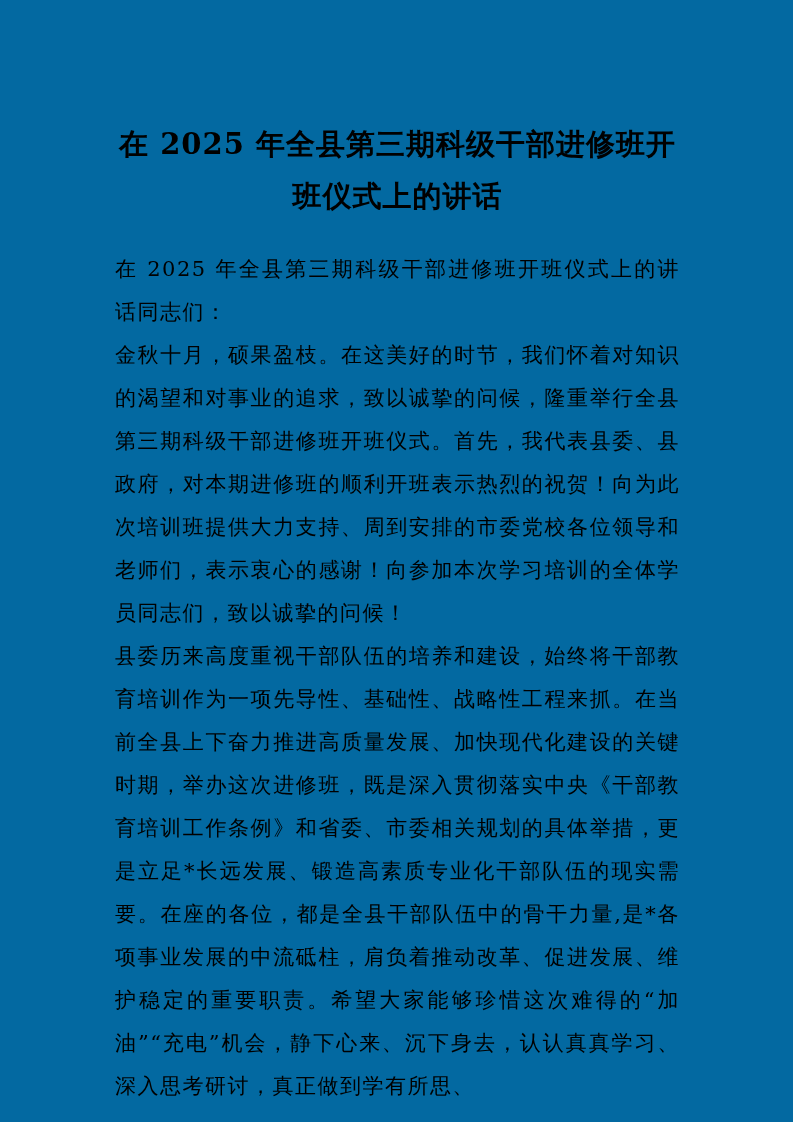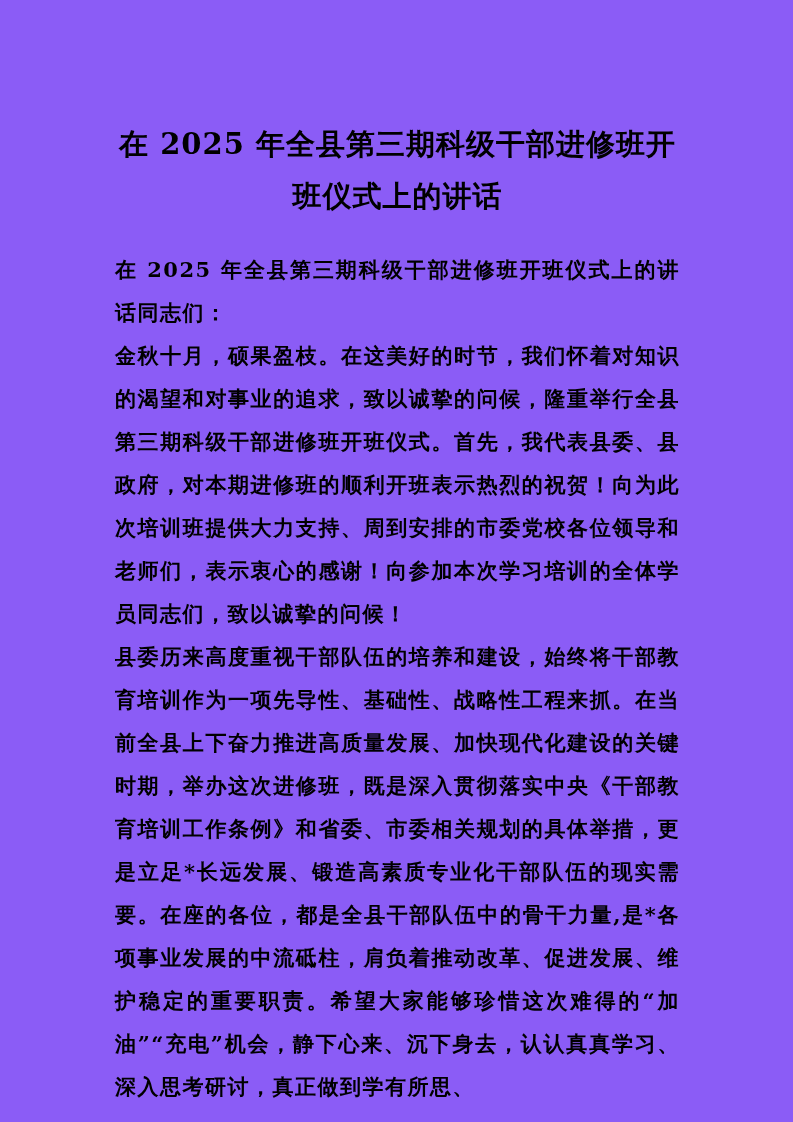--- a/index.html
+++ b/index.html
@@ -13,35 +13,35 @@
       background: #ffffff;
       font-family: "DejaVu Serif", "Liberation Serif", serif;
       color: #000000;
       overflow: hidden;
     }
     .page {
       box-sizing: border-box;
       width: 793px;
       height: 1122px;
       padding: 118px 113px 0 115px;
-      background: #8b5cf6;
+      background: #0369a1;
       overflow: hidden;
     }
     .doc-title {
       font-size: 29px;
       font-weight: bold;
       text-align: center;
       line-height: 52px;
       letter-spacing: 1px;
       margin: 0 0 26px 0;
       color: #000000;
     }
     .doc-body p {
       font-size: 21px;
-      font-weight: bold;
+      font-weight: normal;
       line-height: 43px;
       letter-spacing: 1.5px;
       text-align: justify;
       text-justify: inter-ideograph;
       margin: 0;
       padding: 0;
       color: #000000;
     }
   </style>
 </head>

